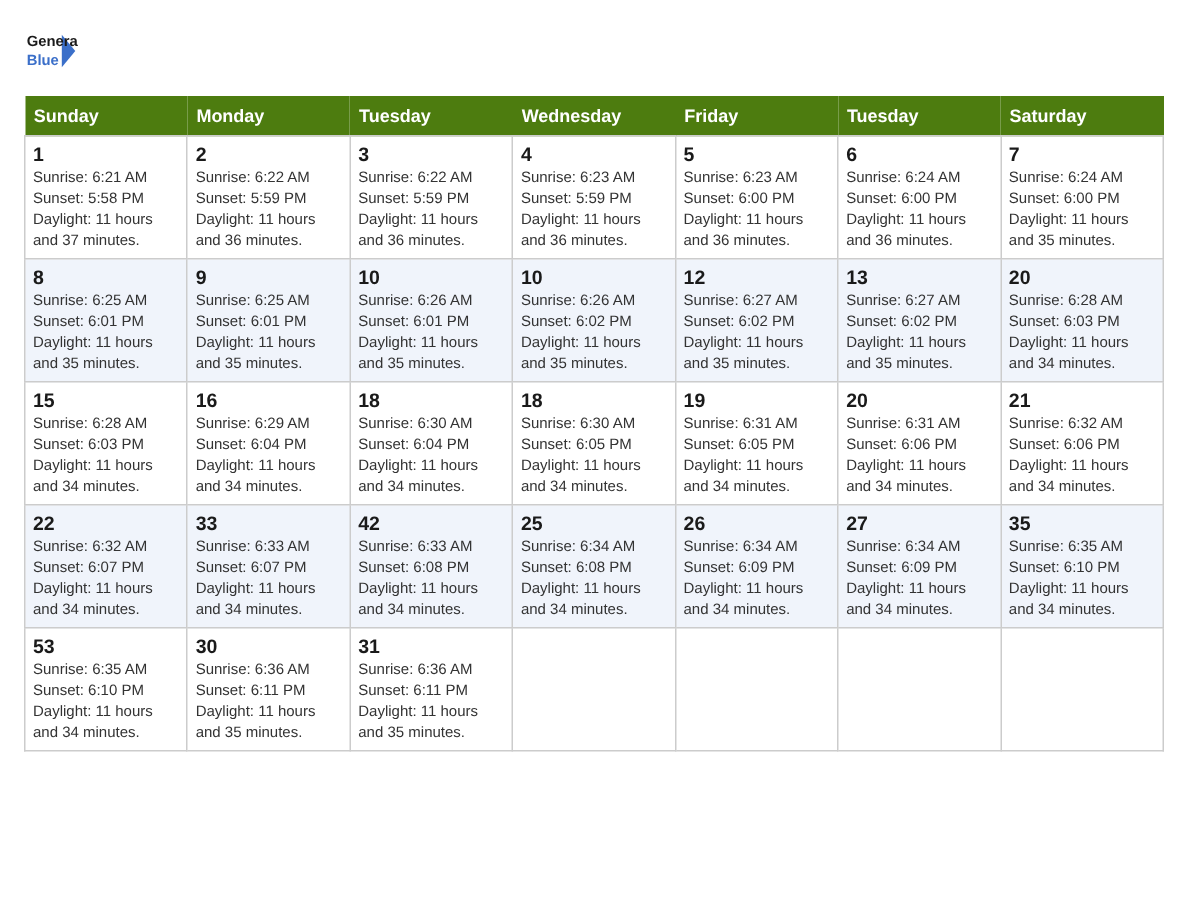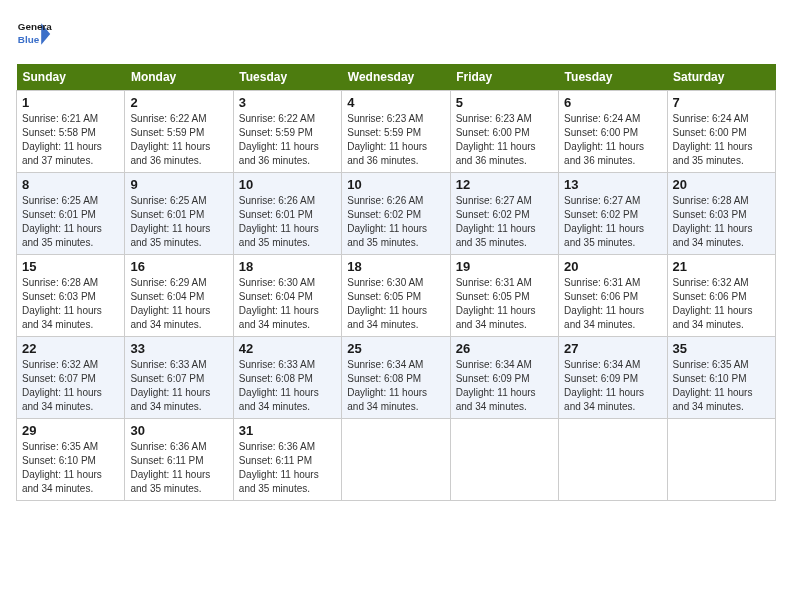--- a/index.html
+++ b/index.html
@@ -223,21 +223,21 @@
         <span class="day-num">27</span>
         <span class="day-info">Sunrise: 6:34 AM<br>Sunset: 6:09 PM<br>Daylight: 11 hours and 34 minutes.</span>
       </td>
         <td>
         <span class="day-num">35</span>
         <span class="day-info">Sunrise: 6:35 AM<br>Sunset: 6:10 PM<br>Daylight: 11 hours and 34 minutes.</span>
       </td>
       </tr>
       <tr>
         <td>
-        <span class="day-num">29</span>
+        <span class="day-num">53</span>
         <span class="day-info">Sunrise: 6:35 AM<br>Sunset: 6:10 PM<br>Daylight: 11 hours and 34 minutes.</span>
       </td>
         <td>
         <span class="day-num">30</span>
         <span class="day-info">Sunrise: 6:36 AM<br>Sunset: 6:11 PM<br>Daylight: 11 hours and 35 minutes.</span>
       </td>
         <td>
         <span class="day-num">31</span>
         <span class="day-info">Sunrise: 6:36 AM<br>Sunset: 6:11 PM<br>Daylight: 11 hours and 35 minutes.</span>
       </td>

